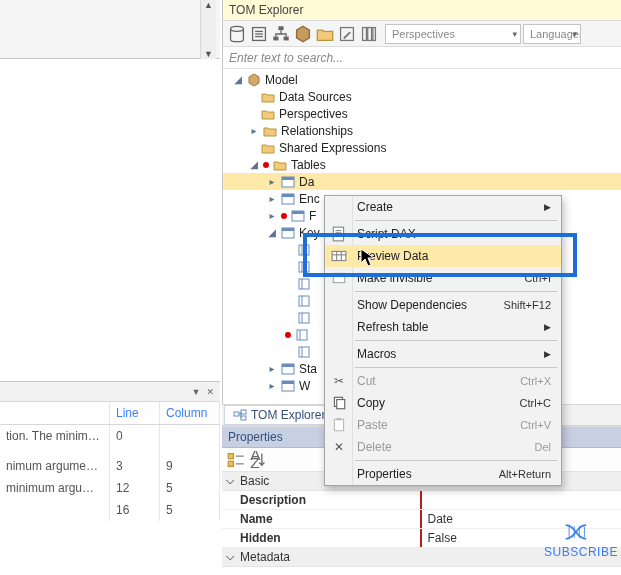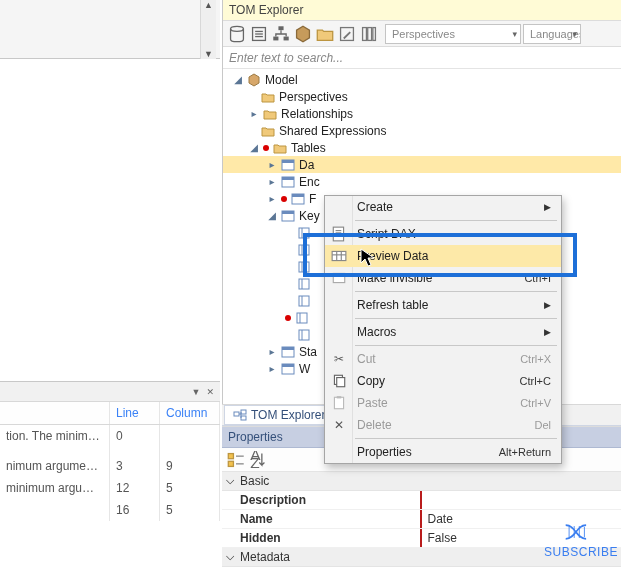--- a/index.html
+++ b/index.html
@@ -289,20 +289,29 @@
           </span>
         <span class="lbl">Model</span>
       </div>
       <div class="tree-row">
         <span class="ind" style="width:34px"></span>
         <span class="ic">
             <svg viewBox="0 0 14 14">
               <path d="M1 4h4l1 1h7v7H1z" fill="#f0c97a" stroke="#bc9540"></path>
             </svg>
           </span>
+        <span class="lbl">Data Sources</span>
+      </div>
+      <div class="tree-row">
+        <span class="ind" style="width:34px"></span>
+        <span class="ic">
+            <svg viewBox="0 0 14 14">
+              <path d="M1 4h4l1 1h7v7H1z" fill="#f0c97a" stroke="#bc9540"></path>
+            </svg>
+          </span>
         <span class="lbl">Perspectives</span>
       </div>
       <div class="tree-row">
         <span class="ind" style="width:22px"></span>
           <span class="exp">▸</span>
         <span class="ic">
             <svg viewBox="0 0 14 14">
               <path d="M1 4h4l1 1h7v7H1z" fill="#f0c97a" stroke="#bc9540"></path>
             </svg>
           </span>
@@ -545,20 +554,24 @@
     <div class="ctx-row">
       <span class="ctx-ic">
           <svg viewBox="0 0 14 14">
             <rect x="2" y="3" width="10" height="8" fill="#fff" stroke="#aaa"></rect>
           </svg>
         </span>
       <span>Make invisible</span>
       <span class="ctx-short">Ctrl+I</span>
     </div>
     <div class="ctx-sep"></div>
+    <div class="ctx-row">
+      <span>Show Dependencies</span>
+      <span class="ctx-short">Shift+F12</span>
+    </div>
     <div class="ctx-row">
       <span>Refresh table</span>
       <span class="ctx-arrow">▶</span>
     </div>
     <div class="ctx-sep"></div>
     <div class="ctx-row">
       <span>Macros</span>
       <span class="ctx-arrow">▶</span>
     </div>
     <div class="ctx-sep"></div>

